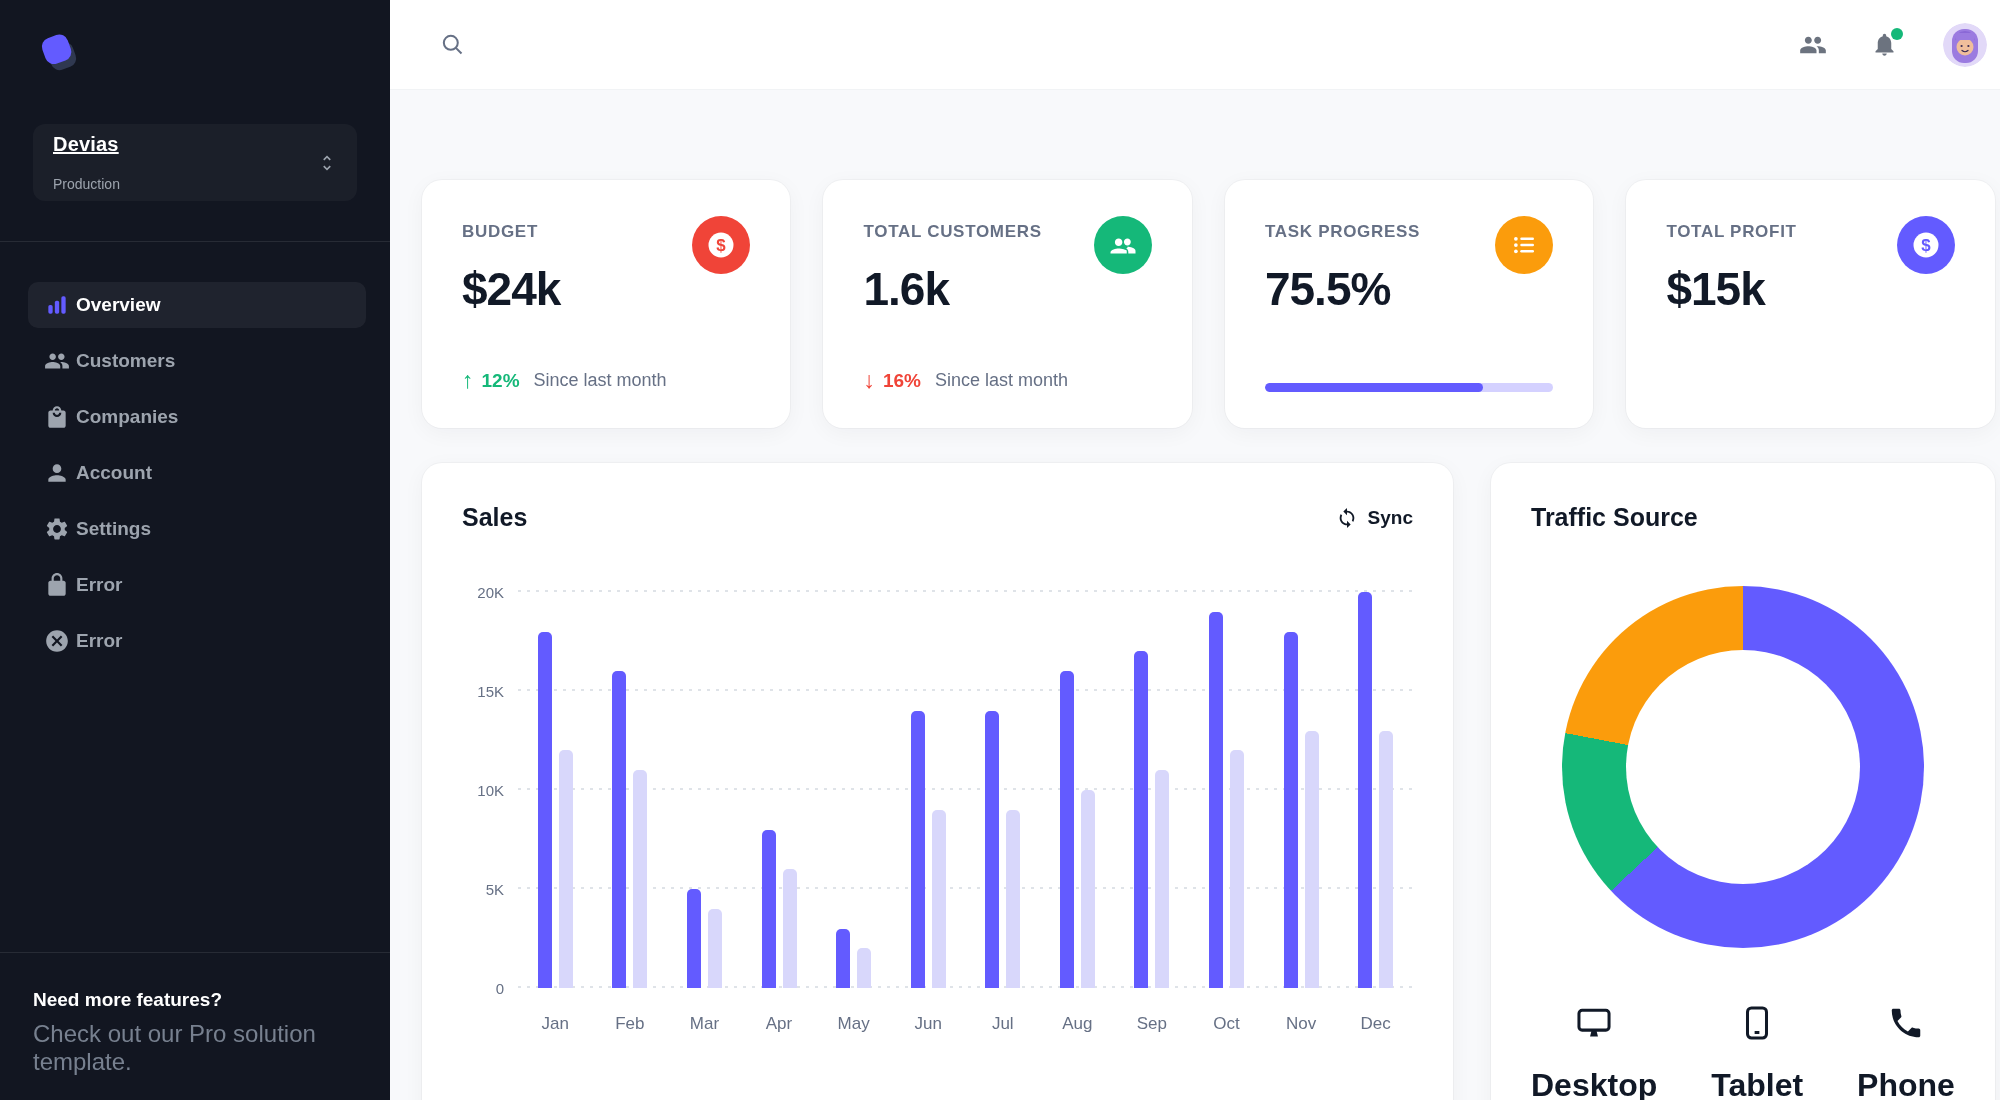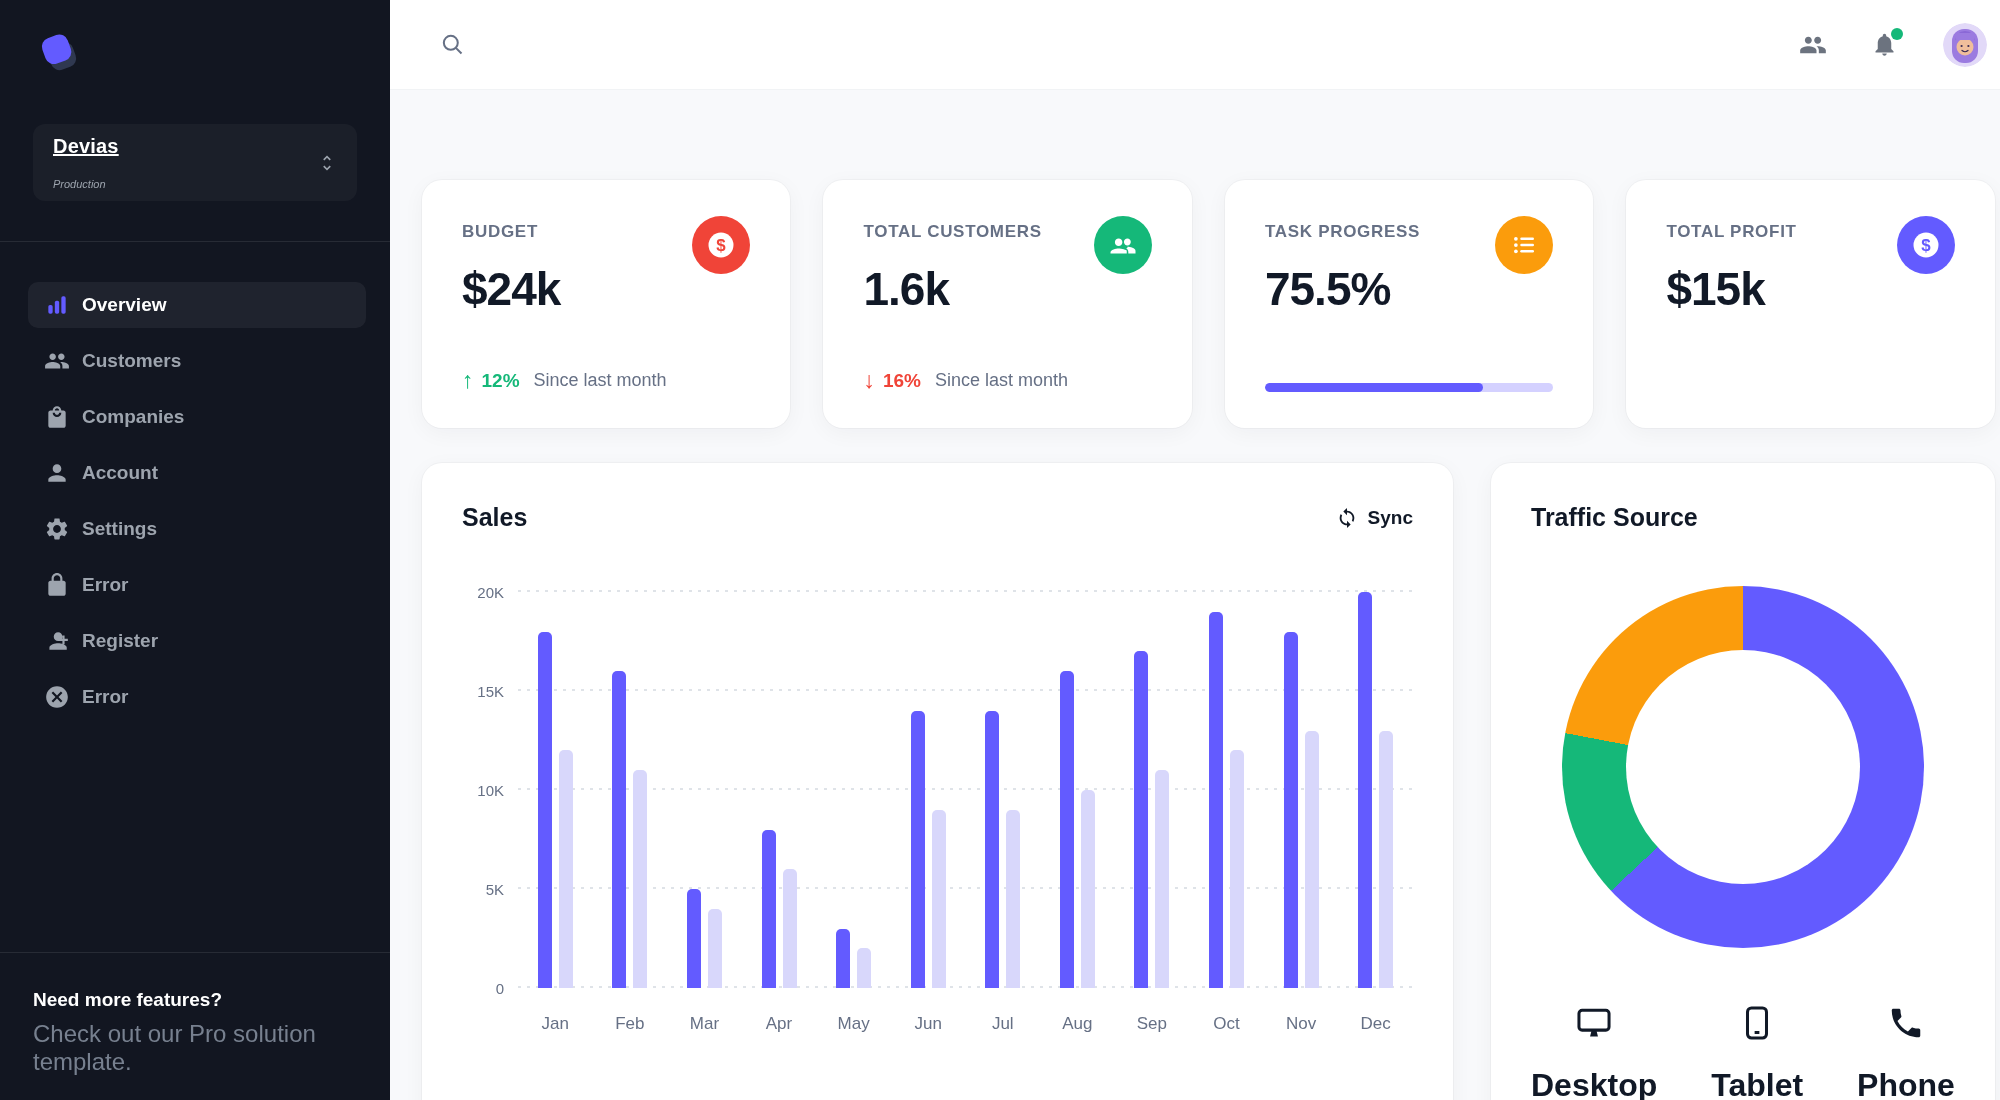--- a/index.html
+++ b/index.html
@@ -16,25 +16,25 @@
     display:flex; flex-direction:column;
   }
   .logo-wrap { padding:30px 0 0 36px; }
   .workspace {
     margin:44px 33px 40px; height:77px; border-radius:12px;
     background:rgba(255,255,255,0.04);
     display:flex; align-items:center; padding:0 20px; cursor:pointer;
   }
   .workspace-texts { flex:1; }
   .workspace-name { color:#FFFFFF; font-size:20px; font-weight:700; letter-spacing:.2px;text-decoration:underline; }
-  .workspace-env  { color:#9DA4AE; font-size:11px; margin-top:20px;font-style:italic; }
+  .workspace-env  { color:#9DA4AE; font-size:14px; margin-top:20px; }
   .sb-divider { border-top:1px solid rgba(255,255,255,0.09); }
   .nav { padding:40px 24px 0 28px; list-style:none; }
   .nav-item {
-    display:flex; align-items:center; gap:12px;
+    display:flex; align-items:center; gap:6px;
     height:46px; padding:0 16px; margin-bottom:10px;
     border-radius:10px; cursor:pointer;
     font-size:19px; font-weight:600; color:#9DA4AE;
   }
   .nav-item .nav-ic { width:26px; height:26px; display:flex; align-items:center; justify-content:center; }
   .nav-item svg { width:26px; height:26px; fill:#9DA4AE; }
   .nav-item.active { background:rgba(255,255,255,0.06); color:#FFFFFF; }
   .nav-item.active svg { fill:#635BFF; }
   .sb-footer { margin-top:auto; }
   .sb-footer-inner { padding:36px 33px 24px; }
@@ -180,28 +180,20 @@
       </span>
       <span>Settings</span>
     </li>
     <li class="nav-item">
       <span class="nav-ic">
         <svg viewBox="0 0 24 24">
             <path d="M18 8h-1V6c0-2.76-2.24-5-5-5S7 3.24 7 6v2H6c-1.1 0-2 .9-2 2v10c0 1.1.9 2 2 2h12c1.1 0 2-.9 2-2V10c0-1.1-.9-2-2-2zM9 6c0-1.66 1.34-3 3-3s3 1.34 3 3v2H9V6z"></path>
           </svg>
       </span>
       <span>Error</span>
-    </li>
-    <li class="nav-item">
-      <span class="nav-ic">
-        <svg viewBox="0 0 24 24">
-            <path d="M15 12c2.21 0 4-1.79 4-4s-1.79-4-4-4-4 1.79-4 4 1.79 4 4 4zm6-2V7h-2v3h-3v2h3v3h2v-3h3v-2h-3zm-6 4c-2.67 0-8 1.34-8 4v2h16v-2c0-2.66-5.33-4-8-4z" transform="translate(-2 0)"></path>
-          </svg>
-      </span>
-      <span>Register</span>
     </li>
     <li class="nav-item">
       <span class="nav-ic">
         <svg viewBox="0 0 24 24">
             <path d="M12 2C6.47 2 2 6.47 2 12s4.47 10 10 10 10-4.47 10-10S17.53 2 12 2zm5 13.59L15.59 17 12 13.41 8.41 17 7 15.59 10.59 12 7 8.41 8.41 7 12 10.59 15.59 7 17 8.41 13.41 12 17 15.59z"></path>
           </svg>
       </span>
       <span>Error</span>
     </li>
   </ul>

